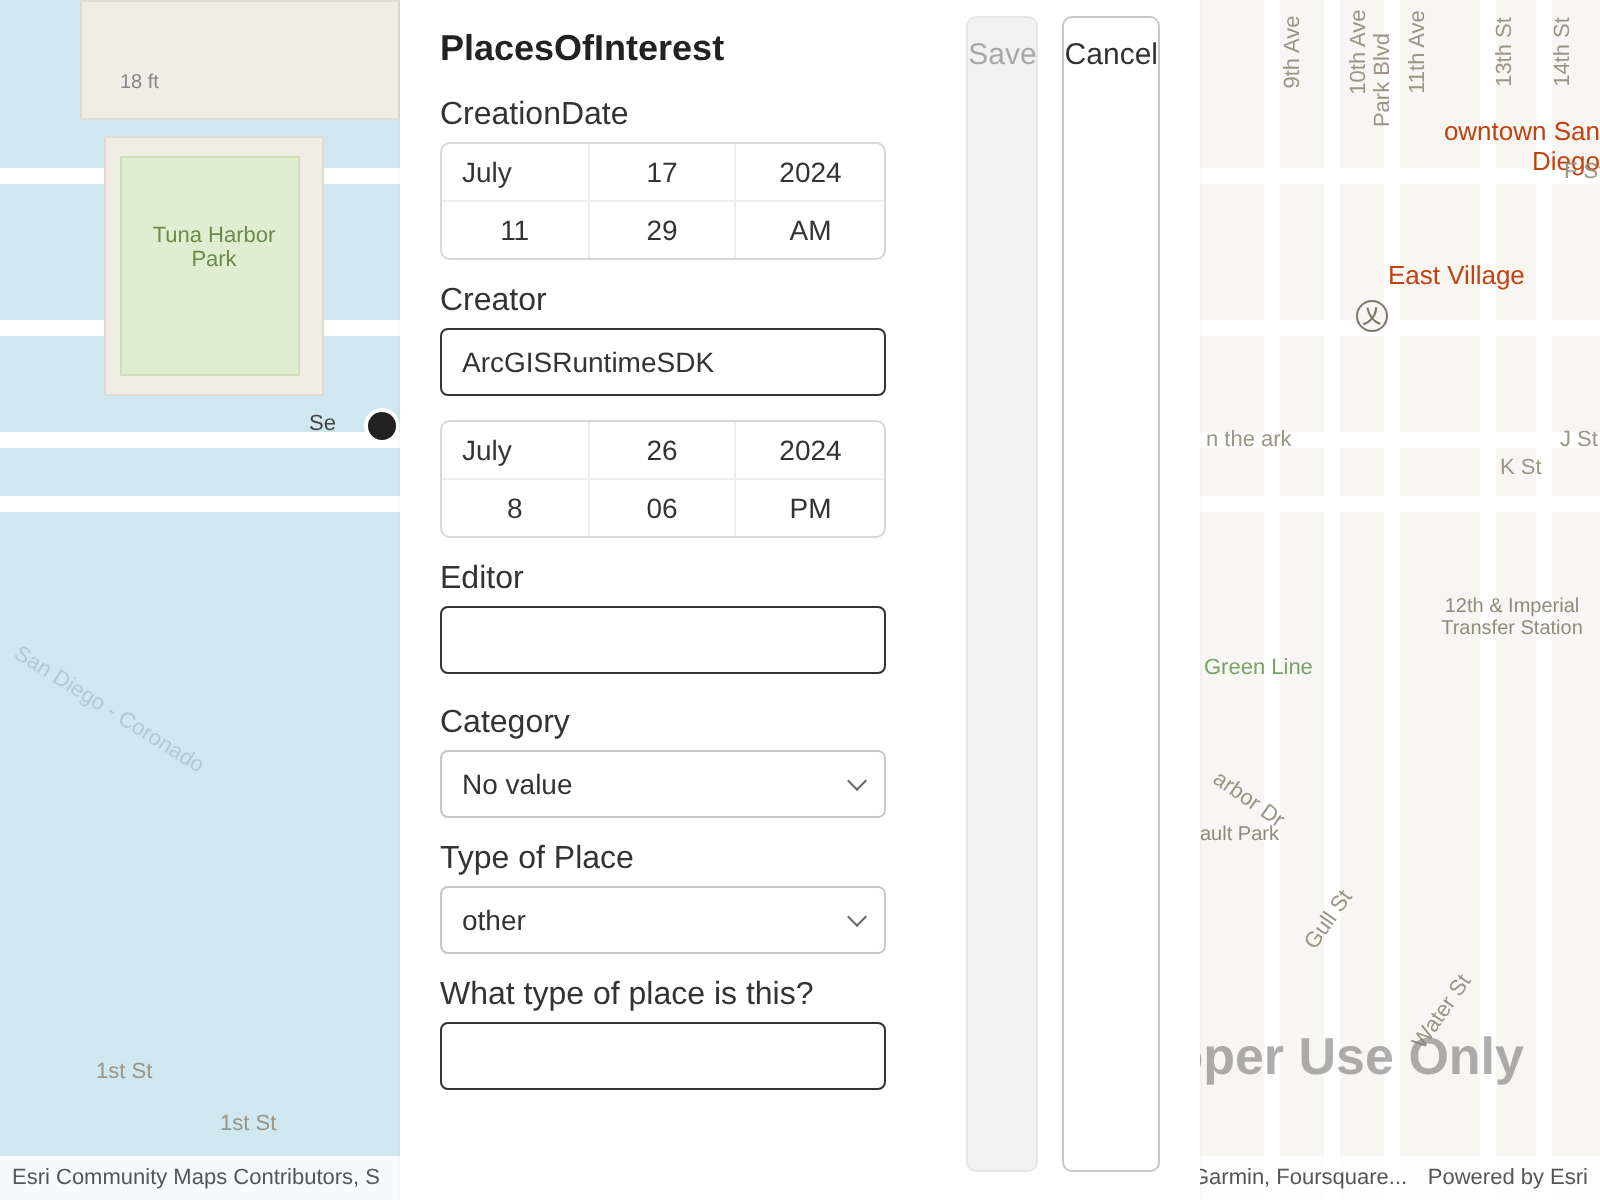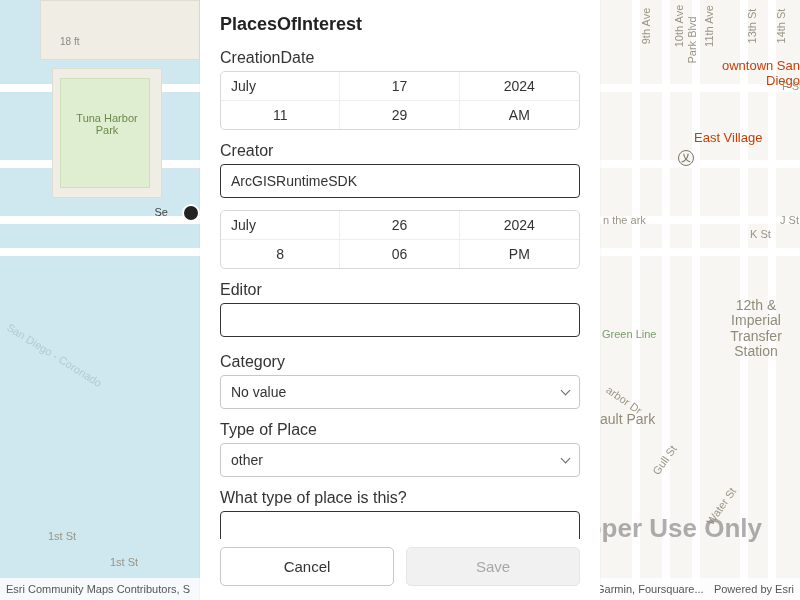--- a/index.html
+++ b/index.html
@@ -30,21 +30,21 @@
   .dock2 { left:52px; top:68px; width:110px; height:130px; background:#efede4; border:1px solid #e0ddd0; }
   .park1 { left:60px; top:78px; width:90px; height:110px; }
   .park1-label { position:absolute; left:72px; top:112px; font-size:11px; color:#6b8a4e; text-align:center; width:70px; }
   
   .pin { position:absolute; left:182px; top:204px; width:18px; height:18px; border-radius:50%; background:#222; border:2px solid #fff; }
   .pin-label { position:absolute; left:168px; top:206px; font-size:11px; color:#444; transform:translateX(-100%); }
   
   
   .street-label { position:absolute; font-size:11px; color:#9a9584; white-space:nowrap; }
   .area-label { position:absolute; font-size:13px; color:#c2410c;text-align:right; }
-  .poi-label { position:absolute; font-size:14px; color:#918c7a; text-align:center; line-height:1.1; }
+  .poi-label { position:absolute; font-size:10px; color:#918c7a; text-align:center; line-height:1.1; }
   .rail-label { position:absolute; font-size:11px; color:#7aa06b; }
   
   .road { position:absolute; background:#fff; }
   .road-v { width:8px; height:600px; }
   .road-h { height:8px; width:800px; }
   
   .diag-label { position:absolute; font-size:11px; color:#b5c9d5; transform:rotate(32deg); transform-origin:left; }
   
   .watermark {
     position:absolute; right:38px; bottom:56px;
@@ -56,21 +56,21 @@
     position:absolute; left:0; right:0; bottom:0; height:22px;
     background:rgba(255,255,255,0.8);
     display:flex; justify-content:space-between; align-items:center;
     font-size:11px; color:#555; padding:0 6px;
   }
   
   
   .panel {
     position:absolute; left:200px; top:0; width:400px; height:600px;
     background:#fff;
-    display:flex; flex-direction:column;
+    display:flex; flex-direction:row;
     box-shadow: 0 0 0 1px rgba(0,0,0,0.02);
     justify-content: center;
   }
   .panel-scroll {
     flex:1; overflow-y:auto; padding:14px 20px 0 20px;
     scrollbar-width:thin;
   }
   .panel-scroll::-webkit-scrollbar { width:6px; }
   .panel-scroll::-webkit-scrollbar-thumb { background:#ccc; border-radius:3px; }
   
@@ -234,16 +234,16 @@
     <div class="select-wrap">
       <div class="select-box">other</div>
       <span class="chev"></span>
     </div>
 
     <div class="field-label">What type of place is this?</div>
     <input class="text-input" style="margin-bottom: 4px;" value="">
   </div>
 
   <div class="panel-buttons">
+    <div class="btn btn-save">Save</div>
     <div class="btn btn-cancel">Cancel</div>
-    <div class="btn btn-save">Save</div>
   </div>
 </div>
 
 </body></html>

